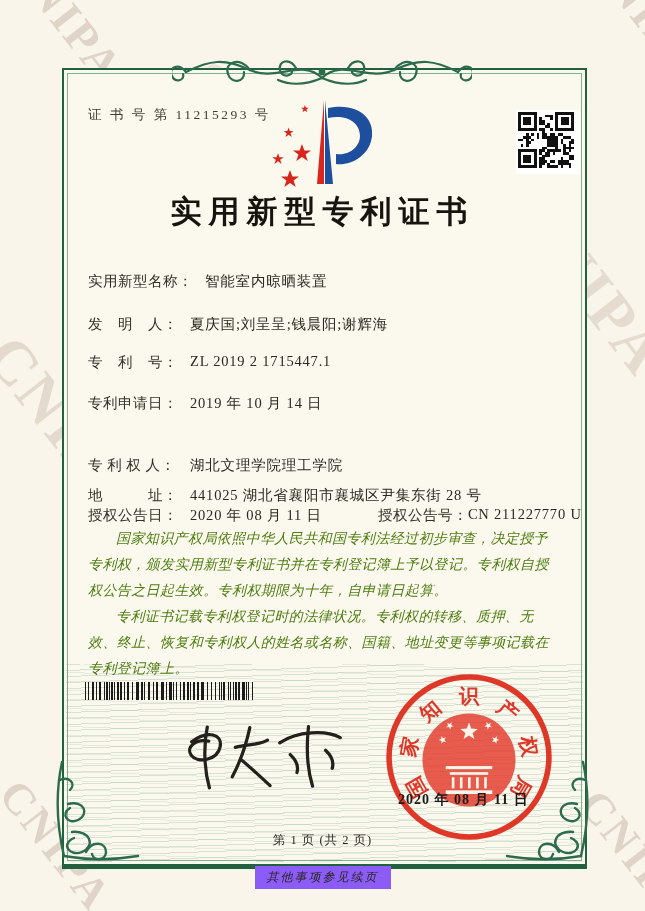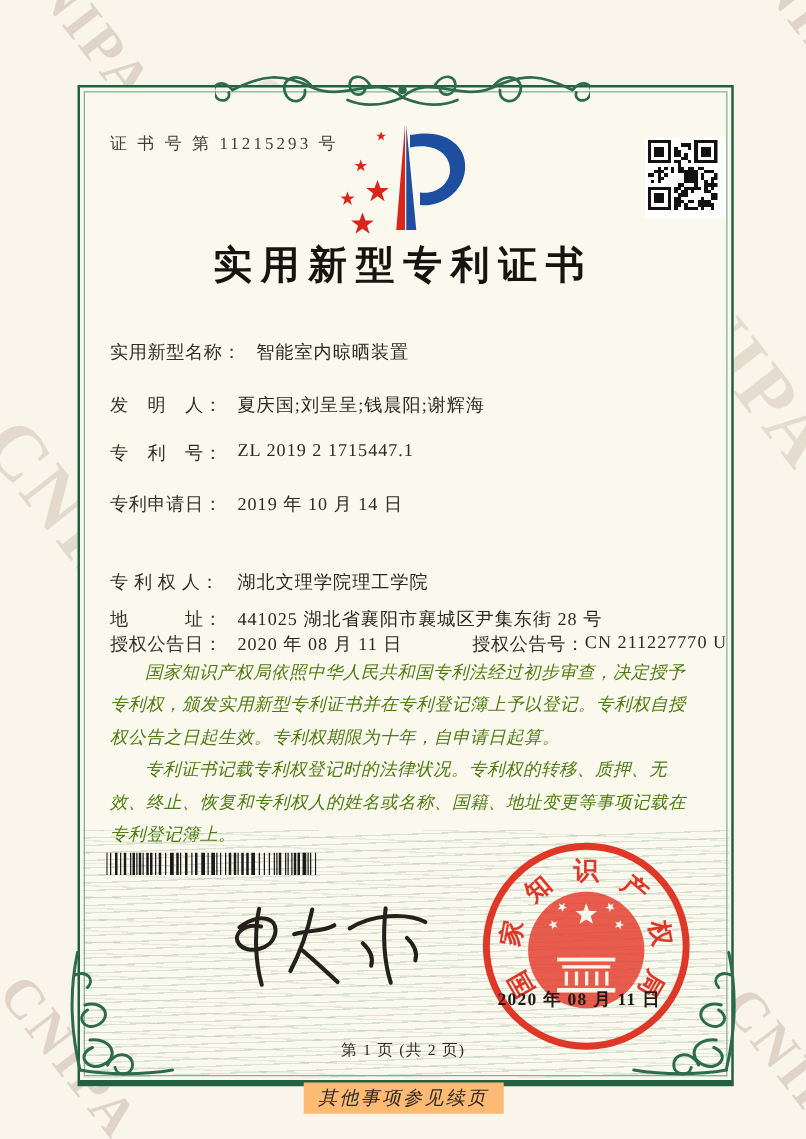--- a/index.html
+++ b/index.html
@@ -42,21 +42,21 @@
   .barcode{position:absolute;left:85px;top:682px;z-index:4;}
   .sig-block{position:absolute;left:92px;top:735px;z-index:5;font-size:15px;
              letter-spacing:3px;color:#23201b;line-height:2.0;}
   .signature{position:absolute;left:178px;top:718px;z-index:5;transform:rotate(-2deg);}
   .seal{position:absolute;left:383px;top:671px;z-index:5;opacity:.93;}
   .seal-date{position:absolute;left:398px;top:791px;z-index:6;font-size:14px;
              font-weight:bold;color:#1e1a16;letter-spacing:1px;white-space:nowrap;}
   .page-num{position:absolute;left:0;top:832px;width:100%;text-align:center;z-index:5;
             font-size:12.5px;letter-spacing:1px;color:#2e2a24;}
   .foot-note{position:absolute;left:0;top:866px;width:100%;text-align:center;z-index:4;}
-  .foot-note span{display:inline-block;background:#fdba74;padding:3px 12px;font-size:15px;
+  .foot-note span{display:inline-block;background:#8b5cf6;padding:3px 12px;font-size:12px;
             font-style:italic;letter-spacing:2px;color:#2b2721;}
 </style>
 </head>
 <body>
 
 <div class="page">
 
   <div class="wm" style="left:-14px;top:-12px;font-size:46px;">CNIPA</div>
   <div class="wm" style="left:566px;top:-16px;font-size:46px;">CNIPA</div>
   <div class="wm" style="left:180px;top:96px;font-size:38px;color:rgba(198,180,164,.28);">CNIPA</div>

